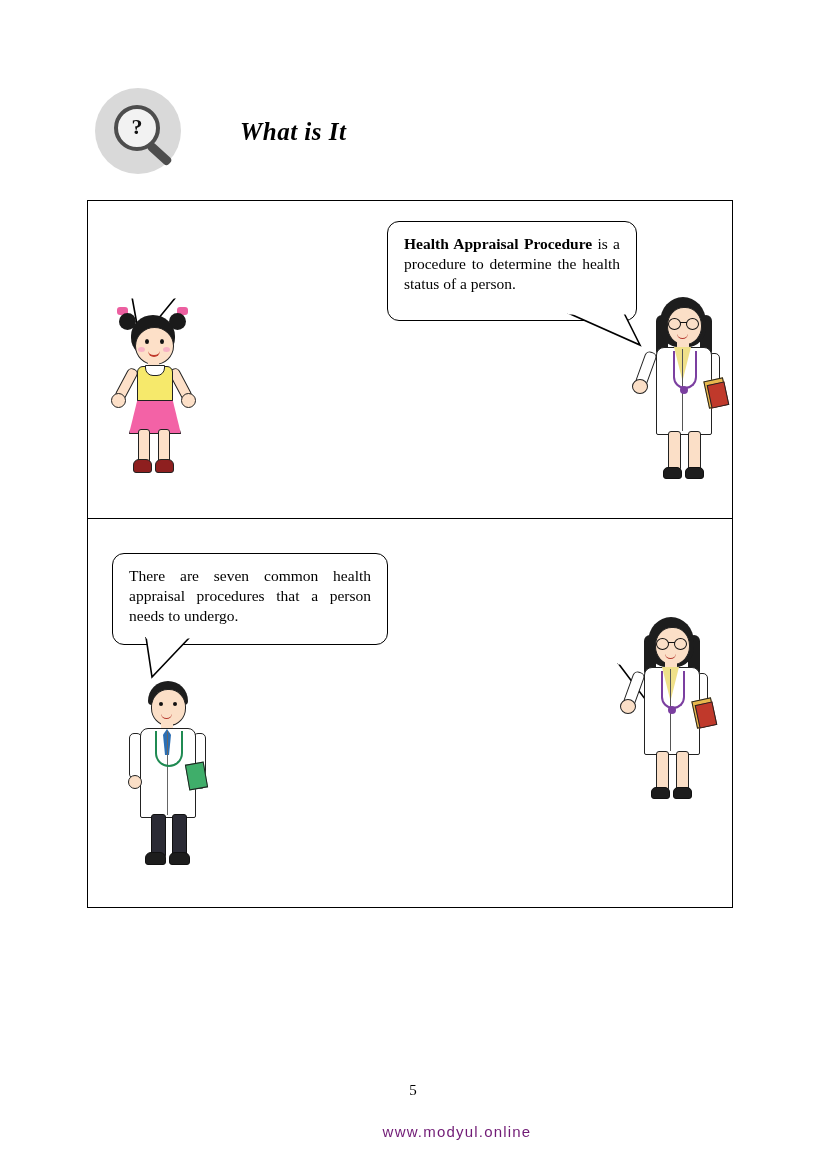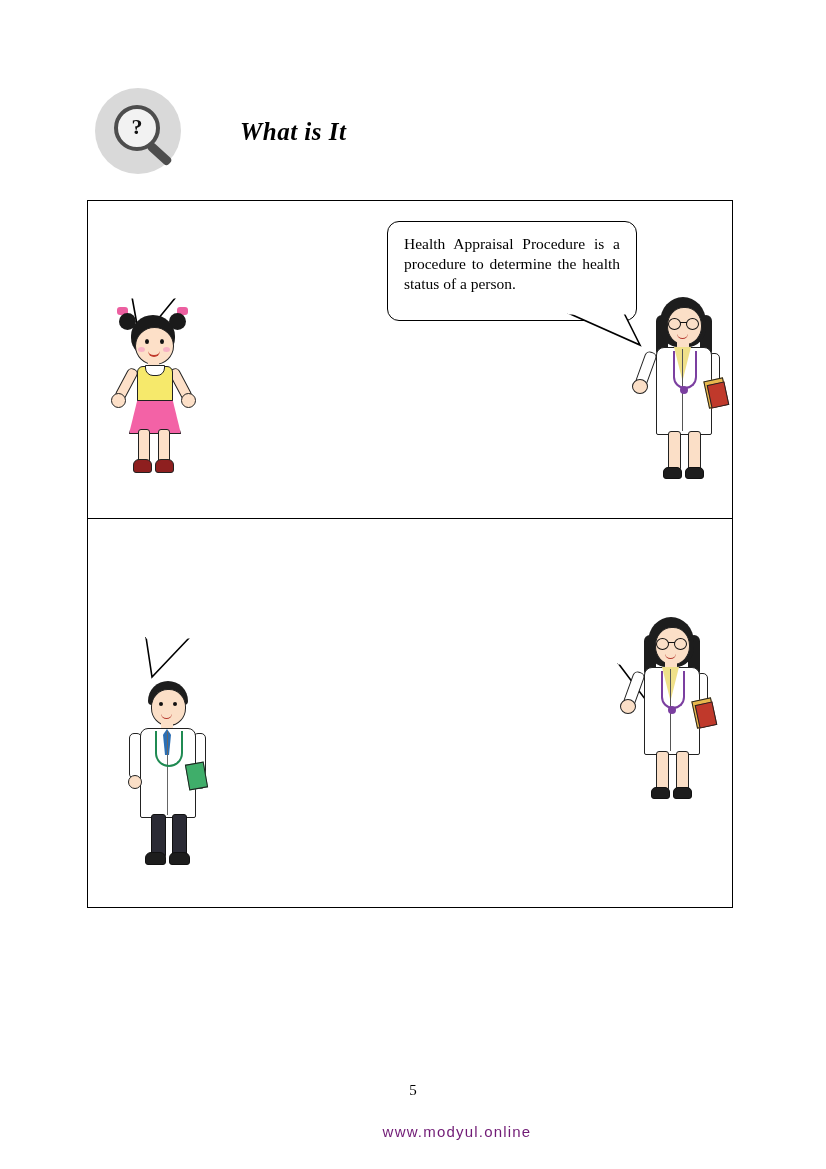--- a/index.html
+++ b/index.html
@@ -112,21 +112,21 @@
     border-radius: 12px;
     background: #fff;
     box-sizing: border-box;
     padding: 12px 16px;
     font-family: "Liberation Serif", serif;
     font-size: 15.5px;
     line-height: 1.28;
     color: #000;
     text-align: justify;
   }
-  .bubble b { font-weight: normal; }
+  .bubble b { font-weight: bold; }
   
   .tail-wrap { position: absolute; }
   .tail-wrap svg { display: block; overflow: visible; }
 
   
   #bubble-question {
     left: 42px;
     top: 30px;
     width: 215px;
     height: 72px;
@@ -487,20 +487,23 @@
     <div class="n-steth-head"></div>
     <div class="n-hand-up"></div>
     <div class="n-folder"></div>
     <div class="n-folder2"></div>
     <div class="n-leg l"></div>
     <div class="n-leg r"></div>
     <div class="n-shoe l"></div>
     <div class="n-shoe r"></div>
   </div>
 
+  <div class="bubble" id="bubble-seven">
+    <span>There are seven common health appraisal procedures that a person needs to undergo.</span>
+  </div>
   <div class="tail-wrap" id="tail-seven">
     <svg width="60" height="44" viewBox="0 0 60 44">
       <polygon points="0,0 44,0 6,40" fill="#ffffff" stroke="none"></polygon>
       <polyline points="44,0 6,40 0,0" fill="none" stroke="#000000" stroke-width="1.6"></polyline>
       <line x1="0" y1="0" x2="46" y2="0" stroke="#ffffff" stroke-width="3"></line>
     </svg>
   </div>
 
   <div class="tail-wrap" id="tail-height">
     <svg width="70" height="44" viewBox="0 0 70 44">

